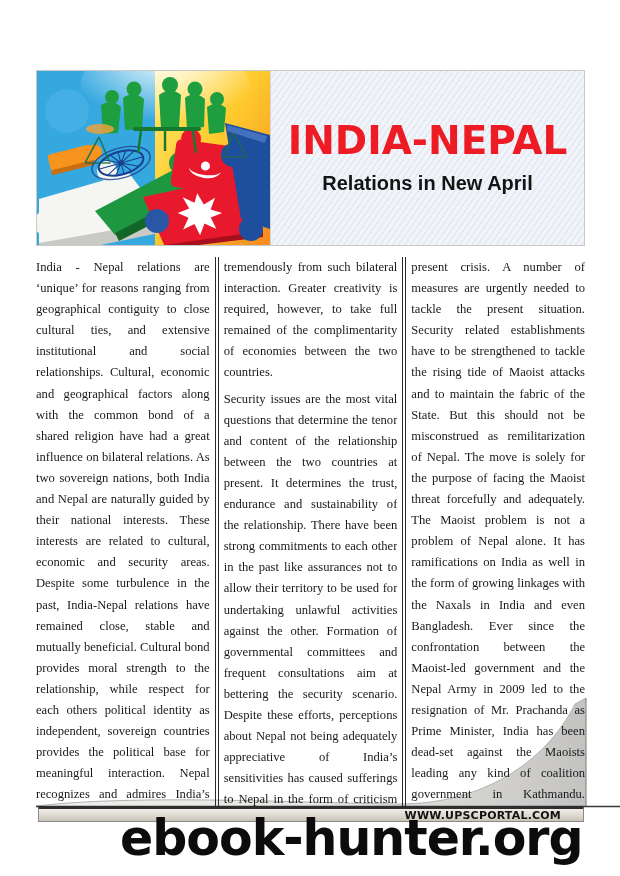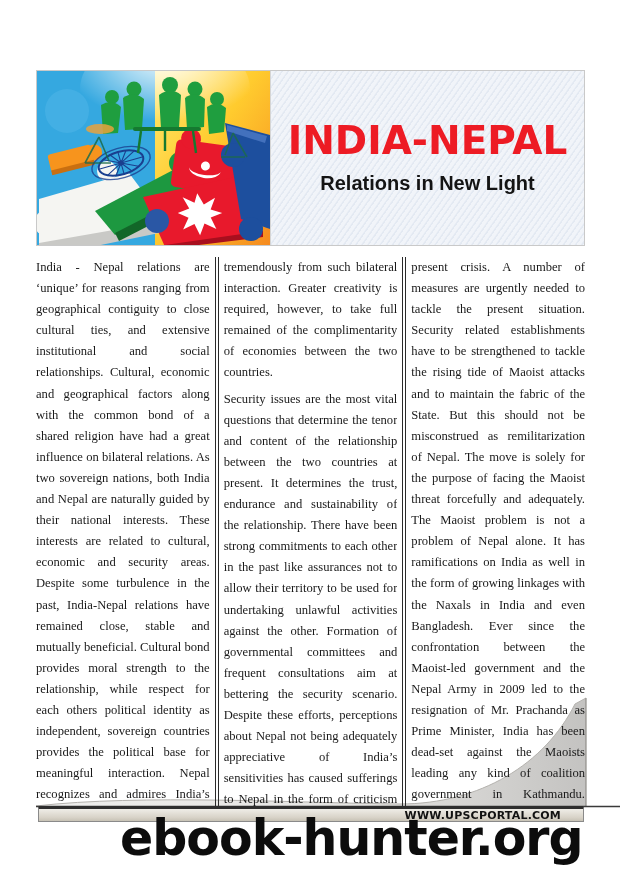--- a/index.html
+++ b/index.html
@@ -174,21 +174,21 @@
 
         <g stroke="#1c6b4b" stroke-width="1.6" fill="none" opacity="0.85">
           <path d="M62,66 l-14,26 m14,-26 l10,24 m-24,2 l26,0"></path>
           <path d="M196,62 l14,24 m-14,-24 l-8,22 m-4,2 l24,0"></path>
           <ellipse cx="63" cy="58" rx="14" ry="5" fill="#e8a33d" stroke="none"></ellipse>
         </g>
       </svg>
     </div>
     <div class="title-panel">
       <div class="main-title">INDIA-NEPAL</div>
-      <div class="sub-title">Relations in New Light</div>
+      <div class="sub-title">Relations in New April</div>
     </div>
   </div>
 
   <svg class="curl-layer" viewBox="0 0 620 220" xmlns="http://www.w3.org/2000/svg">
     <defs>
       <linearGradient id="curlg" x1="0" y1="0" x2="1" y2="0">
         <stop offset="0" stop-color="#ededeb"></stop>
         <stop offset="0.62" stop-color="#e0dfdc"></stop>
         <stop offset="1" stop-color="#bdbcba"></stop>
       </linearGradient>

